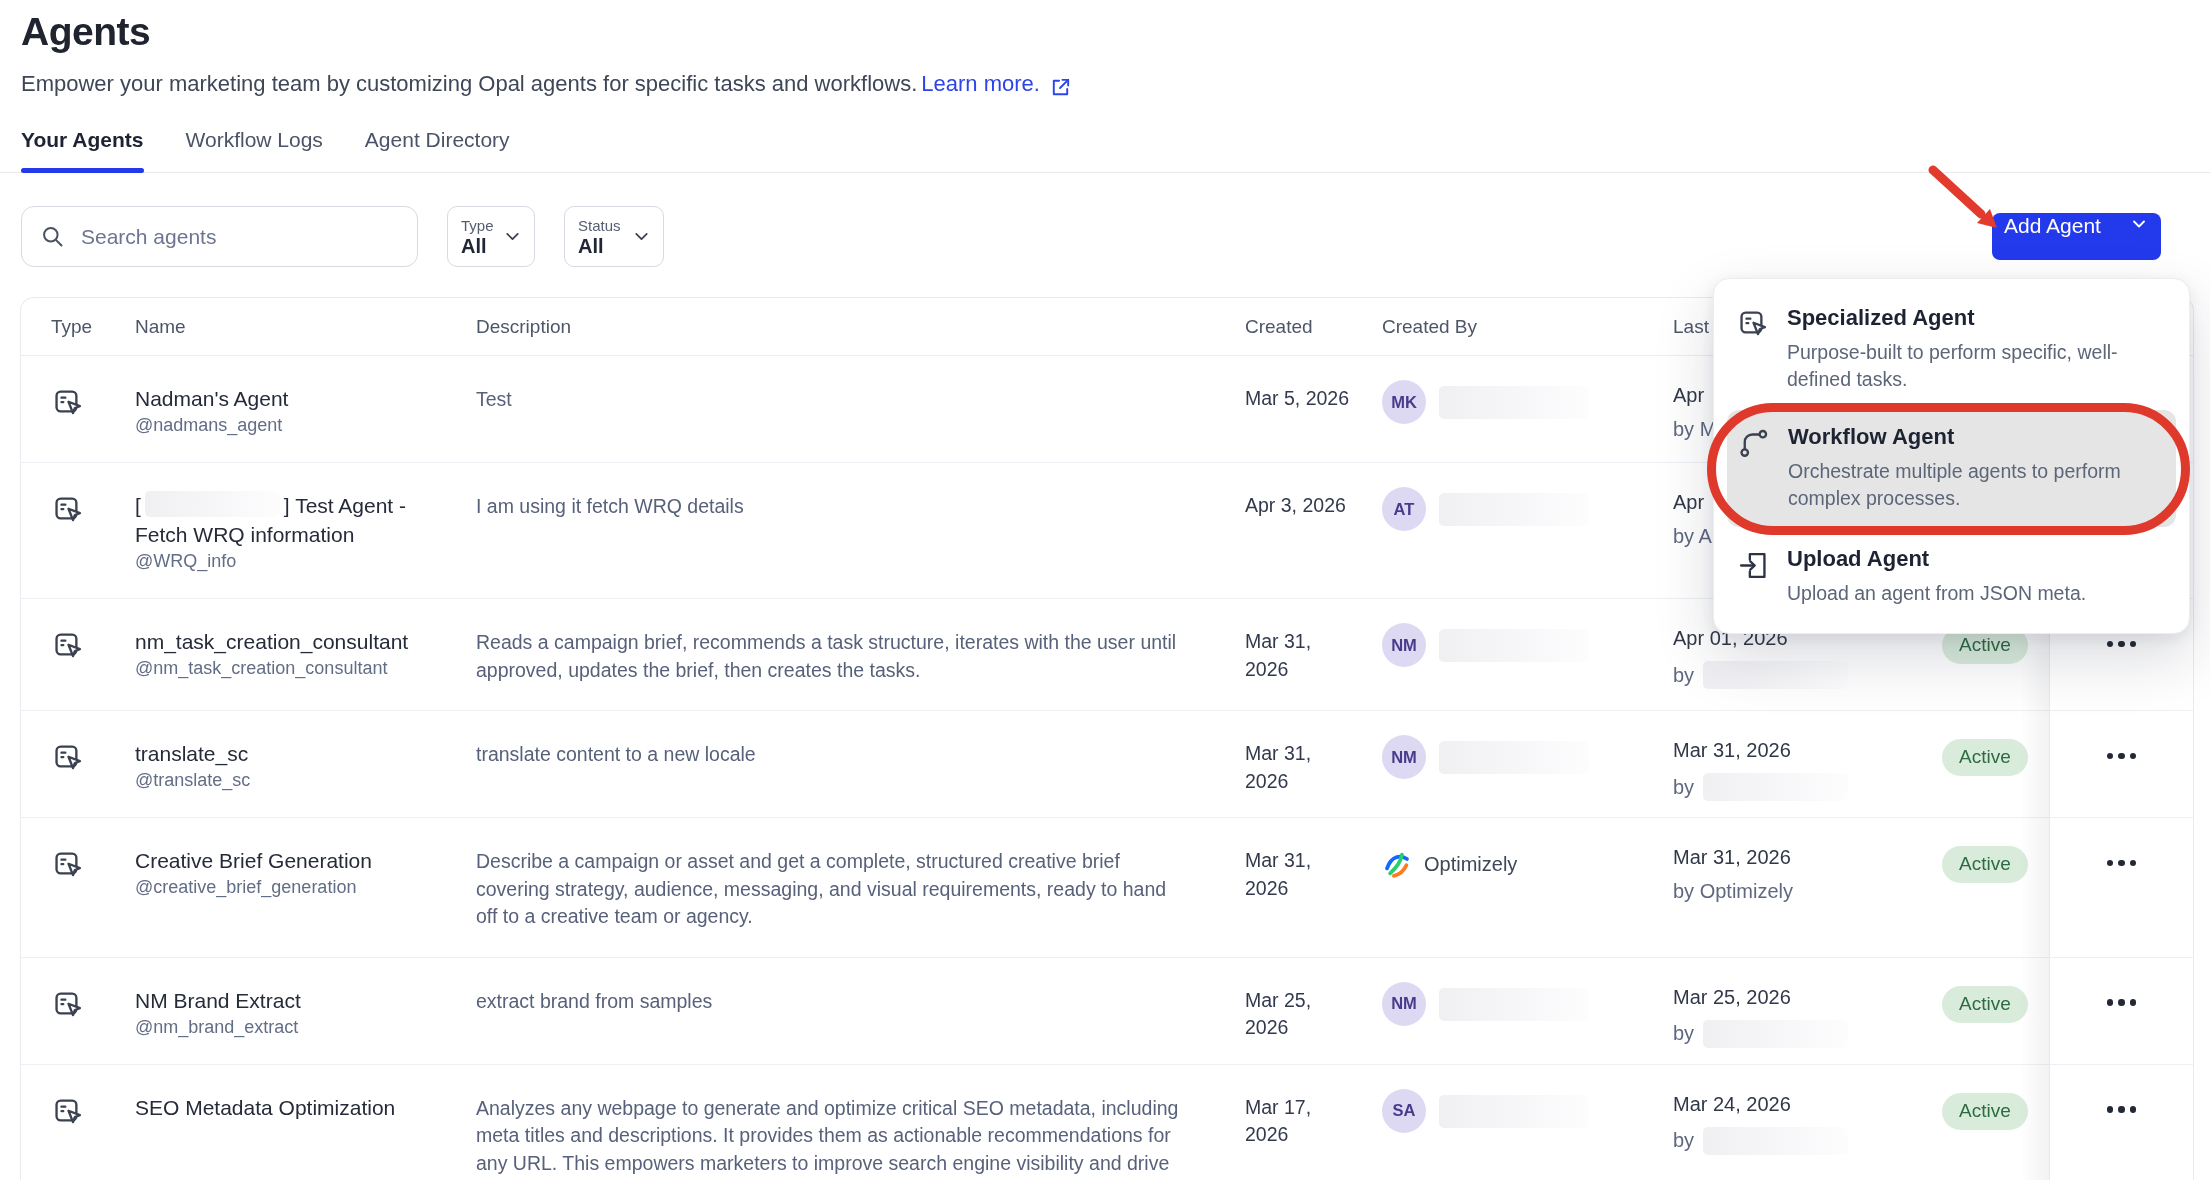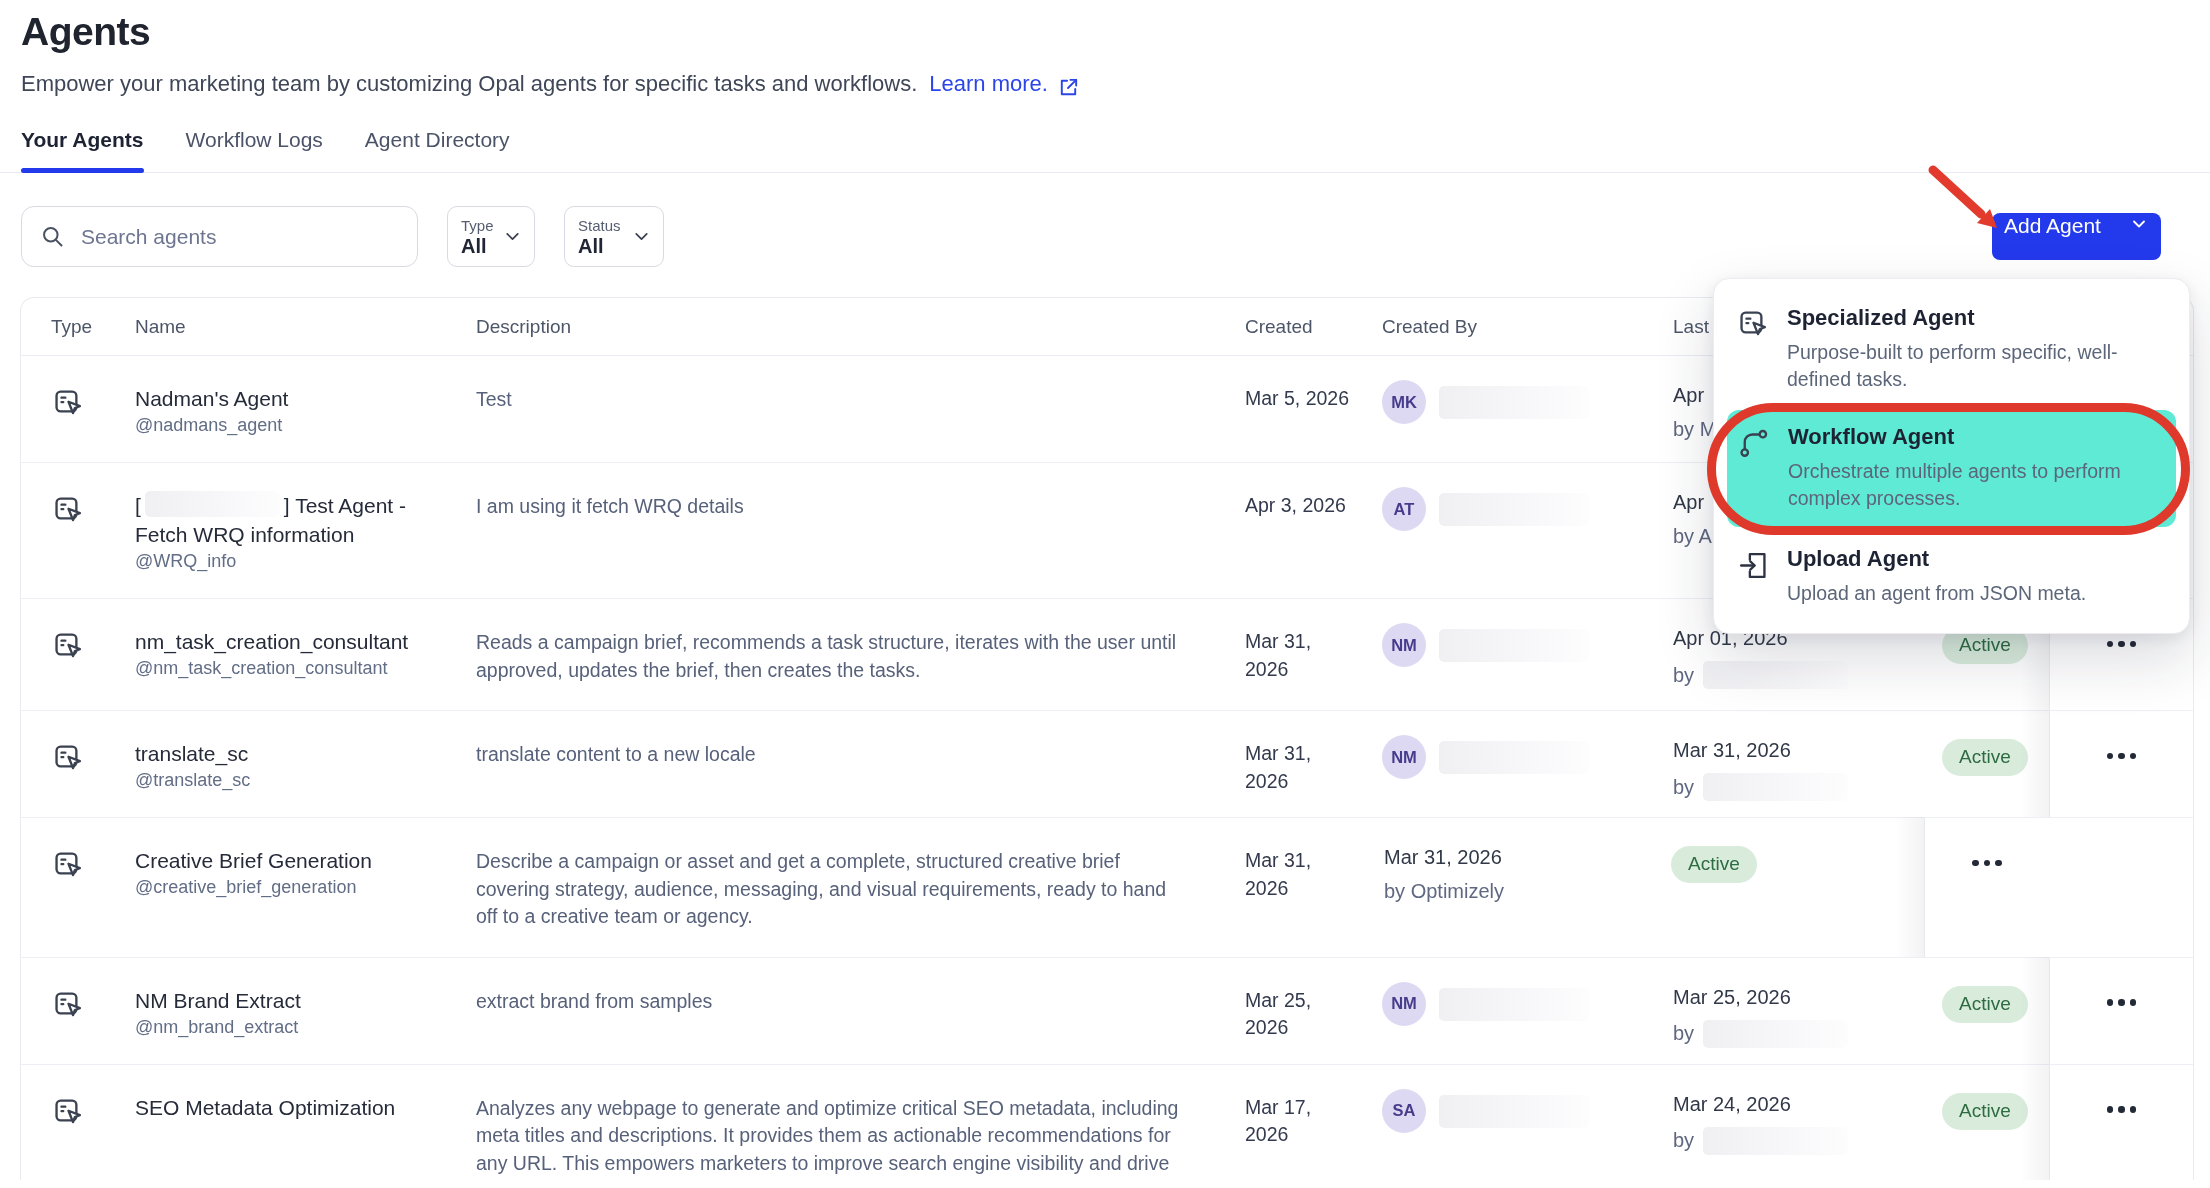--- a/index.html
+++ b/index.html
@@ -4,21 +4,21 @@
 <style>
   html,body{margin:0;padding:0;background:#fff;}
   *{box-sizing:border-box;}
   .container{position:relative;width:2210px;height:1188px;overflow:hidden;background:#fff;
     font-family:"Liberation Sans",sans-serif;color:#20242f;}
 
   
   .page-head{padding:10px 0 0 21px;}
   .page-title{margin:0;font-size:39px;font-weight:800;letter-spacing:-.5px;color:#20242f;}
   .page-sub{margin-top:17px;font-size:22px;color:#3e4657;display:flex;align-items:center;}
-  .learn-link{color:#2b45e8;text-decoration:none;margin-left:12px;cursor:pointer;}
+  .learn-link{color:#2b45e8;text-decoration:none;margin-left:4px;cursor:pointer;}
   .ext-icon{width:23px;height:23px;margin-left:9px;position:relative;top:3px;}
 
   
   .tabs{margin-top:31px;padding-left:21px;display:flex;gap:42px;border-bottom:1px solid #e8eaf0;}
   .tab{font-size:21px;color:#4b5368;padding-bottom:20px;position:relative;cursor:pointer;}
   .tab.active{color:#1d2332;font-weight:700;}
   .tab.active::after{content:'';position:absolute;left:0;right:0;bottom:-1px;height:5px;
     background:#2339ec;border-radius:3px;}
 
   
@@ -88,21 +88,21 @@
 
   
   .menu{position:absolute;left:1713px;top:278px;width:477px;background:#fff;border:1px solid #ececf1;
     border-radius:16px;box-shadow:0 24px 60px rgba(25,30,55,.16),0 4px 14px rgba(25,30,55,.08);
     padding:12px 0 14px;z-index:40;}
   .menu-item{display:flex;gap:16px;padding:14px 22px 12px;cursor:pointer;}
   .menu-item .micon{width:35px;height:35px;flex-shrink:0;margin-top:2px;}
   .menu-item .micon svg{width:35px;height:35px;}
   .mtitle{font-size:22px;font-weight:600;color:#1d2333;}
   .mdesc{margin-top:8px;font-size:19.5px;line-height:27px;color:#5c6679;max-width:385px;}
-  .menu-item.highlight{background:#5eead4;border-radius:12px;margin:5px 13px;
+  .menu-item.highlight{background:#e5e5e5;border-radius:12px;margin:5px 13px;
     padding:14px 9px 15px;position:relative;gap:17px;}
   .menu-item.highlight .mdesc{max-width:352px;}
   .menu-item.highlight::after{content:'';position:absolute;inset:-7px -14px -8px -20px;
     border:9px solid #df392b;border-radius:95px;pointer-events:none;}
 
   .arrow-overlay{position:absolute;left:1923px;top:162px;width:100px;height:80px;z-index:60;
     pointer-events:none;}
 </style>
 </head>
 <body>
@@ -313,20 +313,32 @@
                 <path d="M7.2 8h2.6"></path>
                 <path d="M7.2 11h1.2"></path>
                 <path d="M12 10.8l7.8 3-3.4 1.3-1.3 3.5z" fill="#ffffff"></path>
               </svg></span></div>
           <div class="c-name">
             <div class="agent-name">Creative Brief Generation</div>
             <div class="agent-handle">@creative_brief_generation</div>
           </div>
           <div class="c-desc">Describe a campaign or asset and get a complete, structured creative brief covering strategy, audience, messaging, and visual requirements, ready to hand off to a creative team or agency.</div>
           <div class="c-created">Mar 31, 2026</div>
+          <div class="c-by">
+            <div class="byline-logo">
+              <span style="width:30px;height:30px;display:inline-flex;">
+                <svg viewBox="0 0 24 24" fill="none" stroke-linecap="round">
+                  <path d="M4 15.5C7.5 5.5 15 4.5 20 8" stroke="#0f6bff" stroke-width="3"></path>
+                  <path d="M6.5 19.5c5-4.5 8.5-9 9.5-15" stroke="#2ece6e" stroke-width="3"></path>
+                  <path d="M9.5 21.5c4-1 8-4 10-8.5" stroke="#ff7a1a" stroke-width="3"></path>
+                </svg>
+              </span>
+              <span class="opti-label">Optimizely</span>
+            </div>
+          </div>
           <div class="c-last">
             <div class="lm-date">Mar 31, 2026</div>
             <div class="lm-by">
               <span>by Optimizely</span>
             </div>
           </div>
           <div class="c-status"><span class="badge">Active</span></div>
           <div class="c-actions">
             <button class="dots">
               <i></i>

